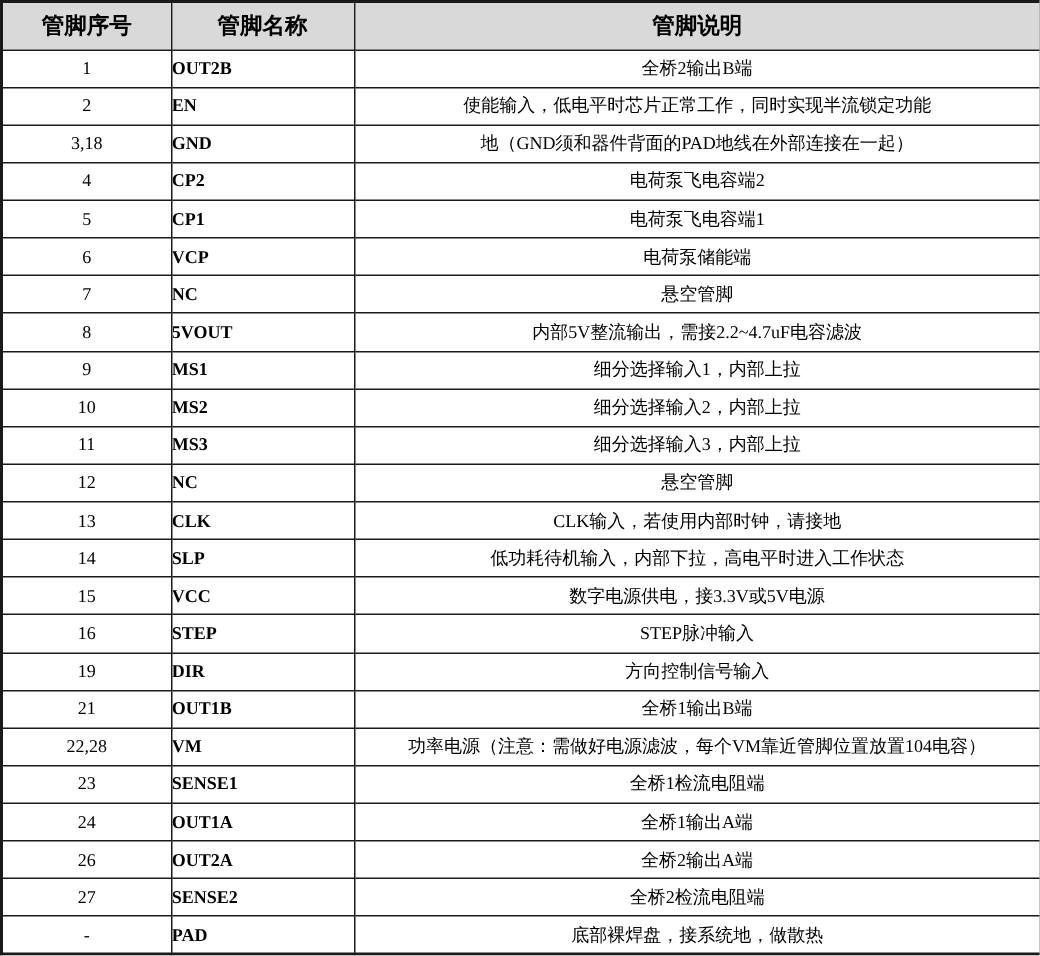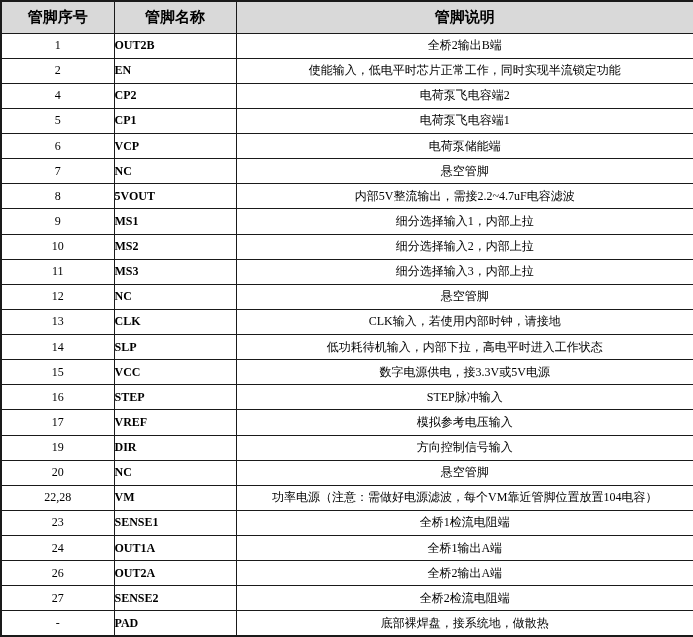--- a/index.html
+++ b/index.html
@@ -85,20 +85,25 @@
     <td class="c-name">OUT2B</td>
     <td class="c-desc">全桥2输出B端</td>
   </tr>
 
   <tr>
     <td class="c-no">2</td>
     <td class="c-name">EN</td>
     <td class="c-desc">使能输入，低电平时芯片正常工作，同时实现半流锁定功能</td>
   </tr>
 
+  <tr>
+    <td class="c-no">3,18</td>
+    <td class="c-name">GND</td>
+    <td class="c-desc">地（GND须和器件背面的PAD地线在外部连接在一起）</td>
+  </tr>
 
   <tr>
     <td class="c-no">4</td>
     <td class="c-name">CP2</td>
     <td class="c-desc">电荷泵飞电容端2</td>
   </tr>
 
   <tr>
     <td class="c-no">5</td>
     <td class="c-name">CP1</td>
@@ -164,38 +169,33 @@
     <td class="c-name">VCC</td>
     <td class="c-desc">数字电源供电，接3.3V或5V电源</td>
   </tr>
 
   <tr>
     <td class="c-no">16</td>
     <td class="c-name">STEP</td>
     <td class="c-desc">STEP脉冲输入</td>
   </tr>
 
-  <tr>
-    <td class="c-no">17</td>
-    <td class="c-name">VREF</td>
-    <td class="c-desc">模拟参考电压输入</td>
-  </tr>
 
   <tr>
     <td class="c-no">19</td>
     <td class="c-name">DIR</td>
     <td class="c-desc">方向控制信号输入</td>
   </tr>
 
-  <tr>
-    <td class="c-no">20</td>
-    <td class="c-name">NC</td>
-    <td class="c-desc">悬空管脚</td>
-  </tr>
-
+
+  <tr>
+    <td class="c-no">21</td>
+    <td class="c-name">OUT1B</td>
+    <td class="c-desc">全桥1输出B端</td>
+  </tr>
 
   <tr>
     <td class="c-no">22,28</td>
     <td class="c-name">VM</td>
     <td class="c-desc">功率电源（注意：需做好电源滤波，每个VM靠近管脚位置放置104电容）</td>
   </tr>
 
   <tr>
     <td class="c-no">23</td>
     <td class="c-name">SENSE1</td>

